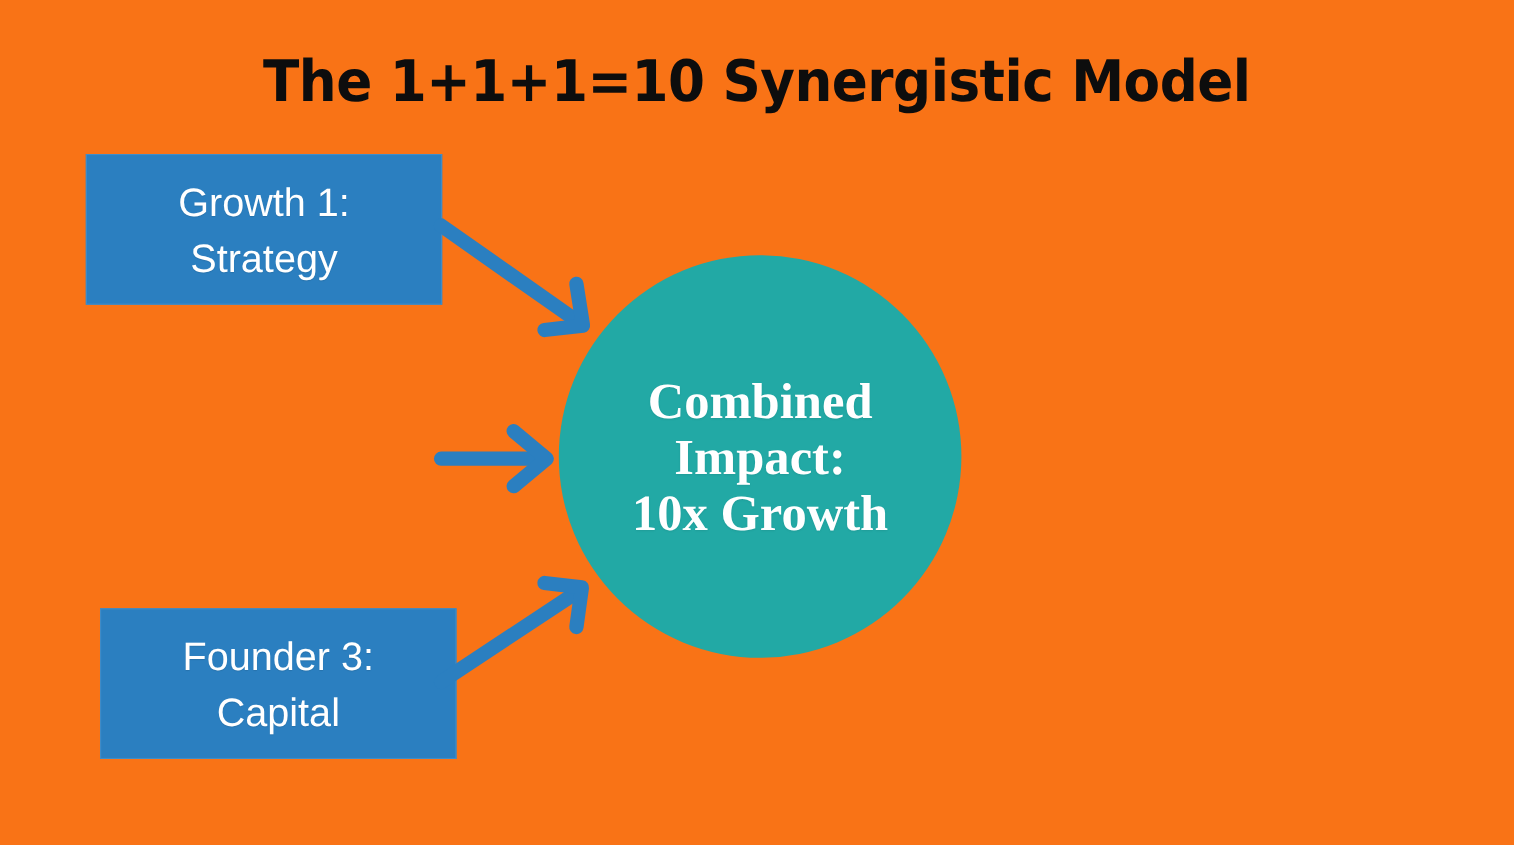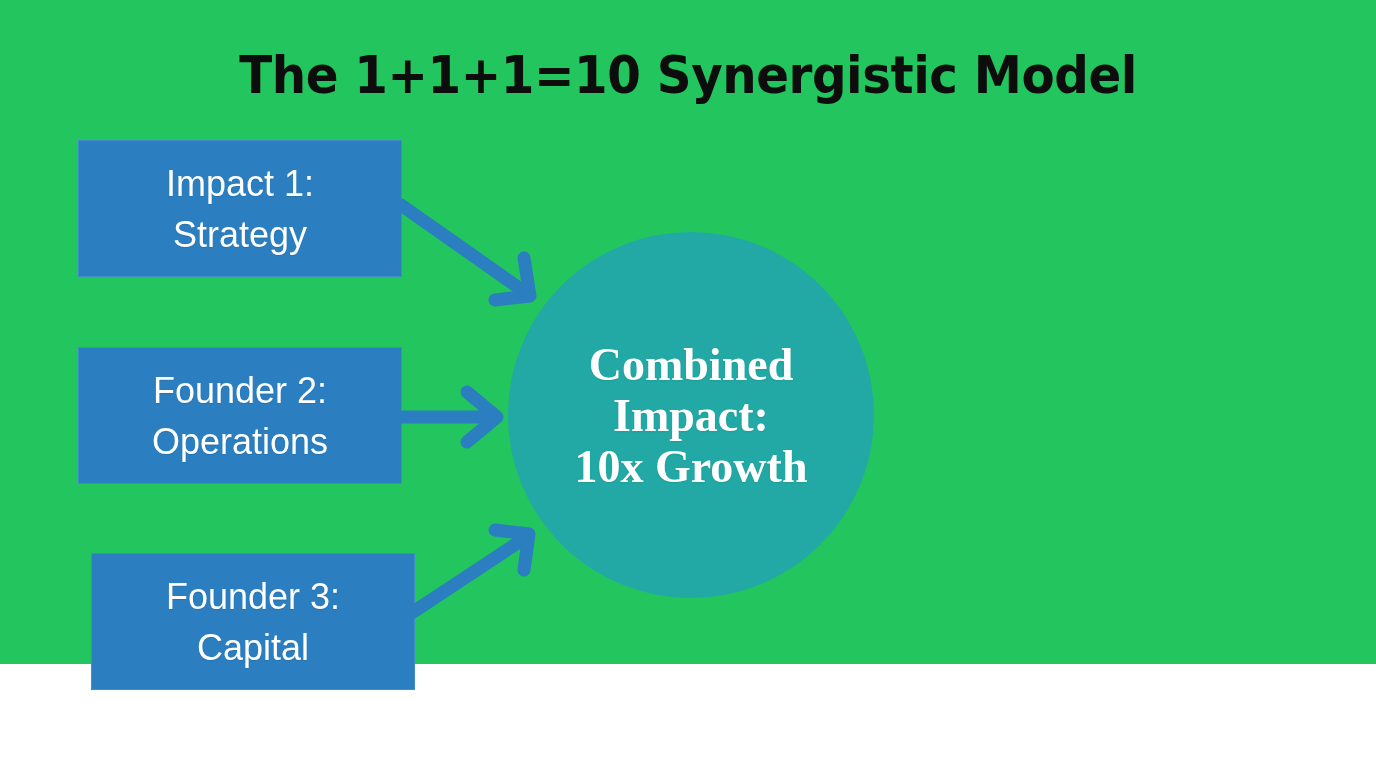--- a/index.html
+++ b/index.html
@@ -10,22 +10,22 @@
   body {
     width: 1376px;
     height: 768px;
     overflow: hidden;
     font-family: "Liberation Sans", sans-serif;
     -webkit-font-smoothing: antialiased;
   }
   .slide {
     position: relative;
     width: 1376px;
-    height: 664px;
-    background: #22c55e;
+    height: 768px;
+    background: #f97316;
   }
 
   
   .title {
     position: absolute;
     left: 0;
     top: 44px;
     width: 1376px;
     text-align: center;
     font-family: "DejaVu Sans", sans-serif;
@@ -108,28 +108,24 @@
   }
 </style>
 </head>
 <body>
 
 <div class="slide">
 
   <div class="title">The 1+1+1=10 Synergistic Model</div>
 
   <div class="founder-box" id="box-1">
-    <span class="box-text">Impact 1:
+    <span class="box-text">Growth 1:
 Strategy</span>
   </div>
 
-  <div class="founder-box" id="box-2">
-    <span class="box-text">Founder 2:
-Operations</span>
-  </div>
 
   <div class="founder-box" id="box-3">
     <span class="box-text">Founder 3:
 Capital</span>
   </div>
 
   <div class="impact-circle">
     <span class="circle-text">Combined
 Impact:
 10x Growth</span>

